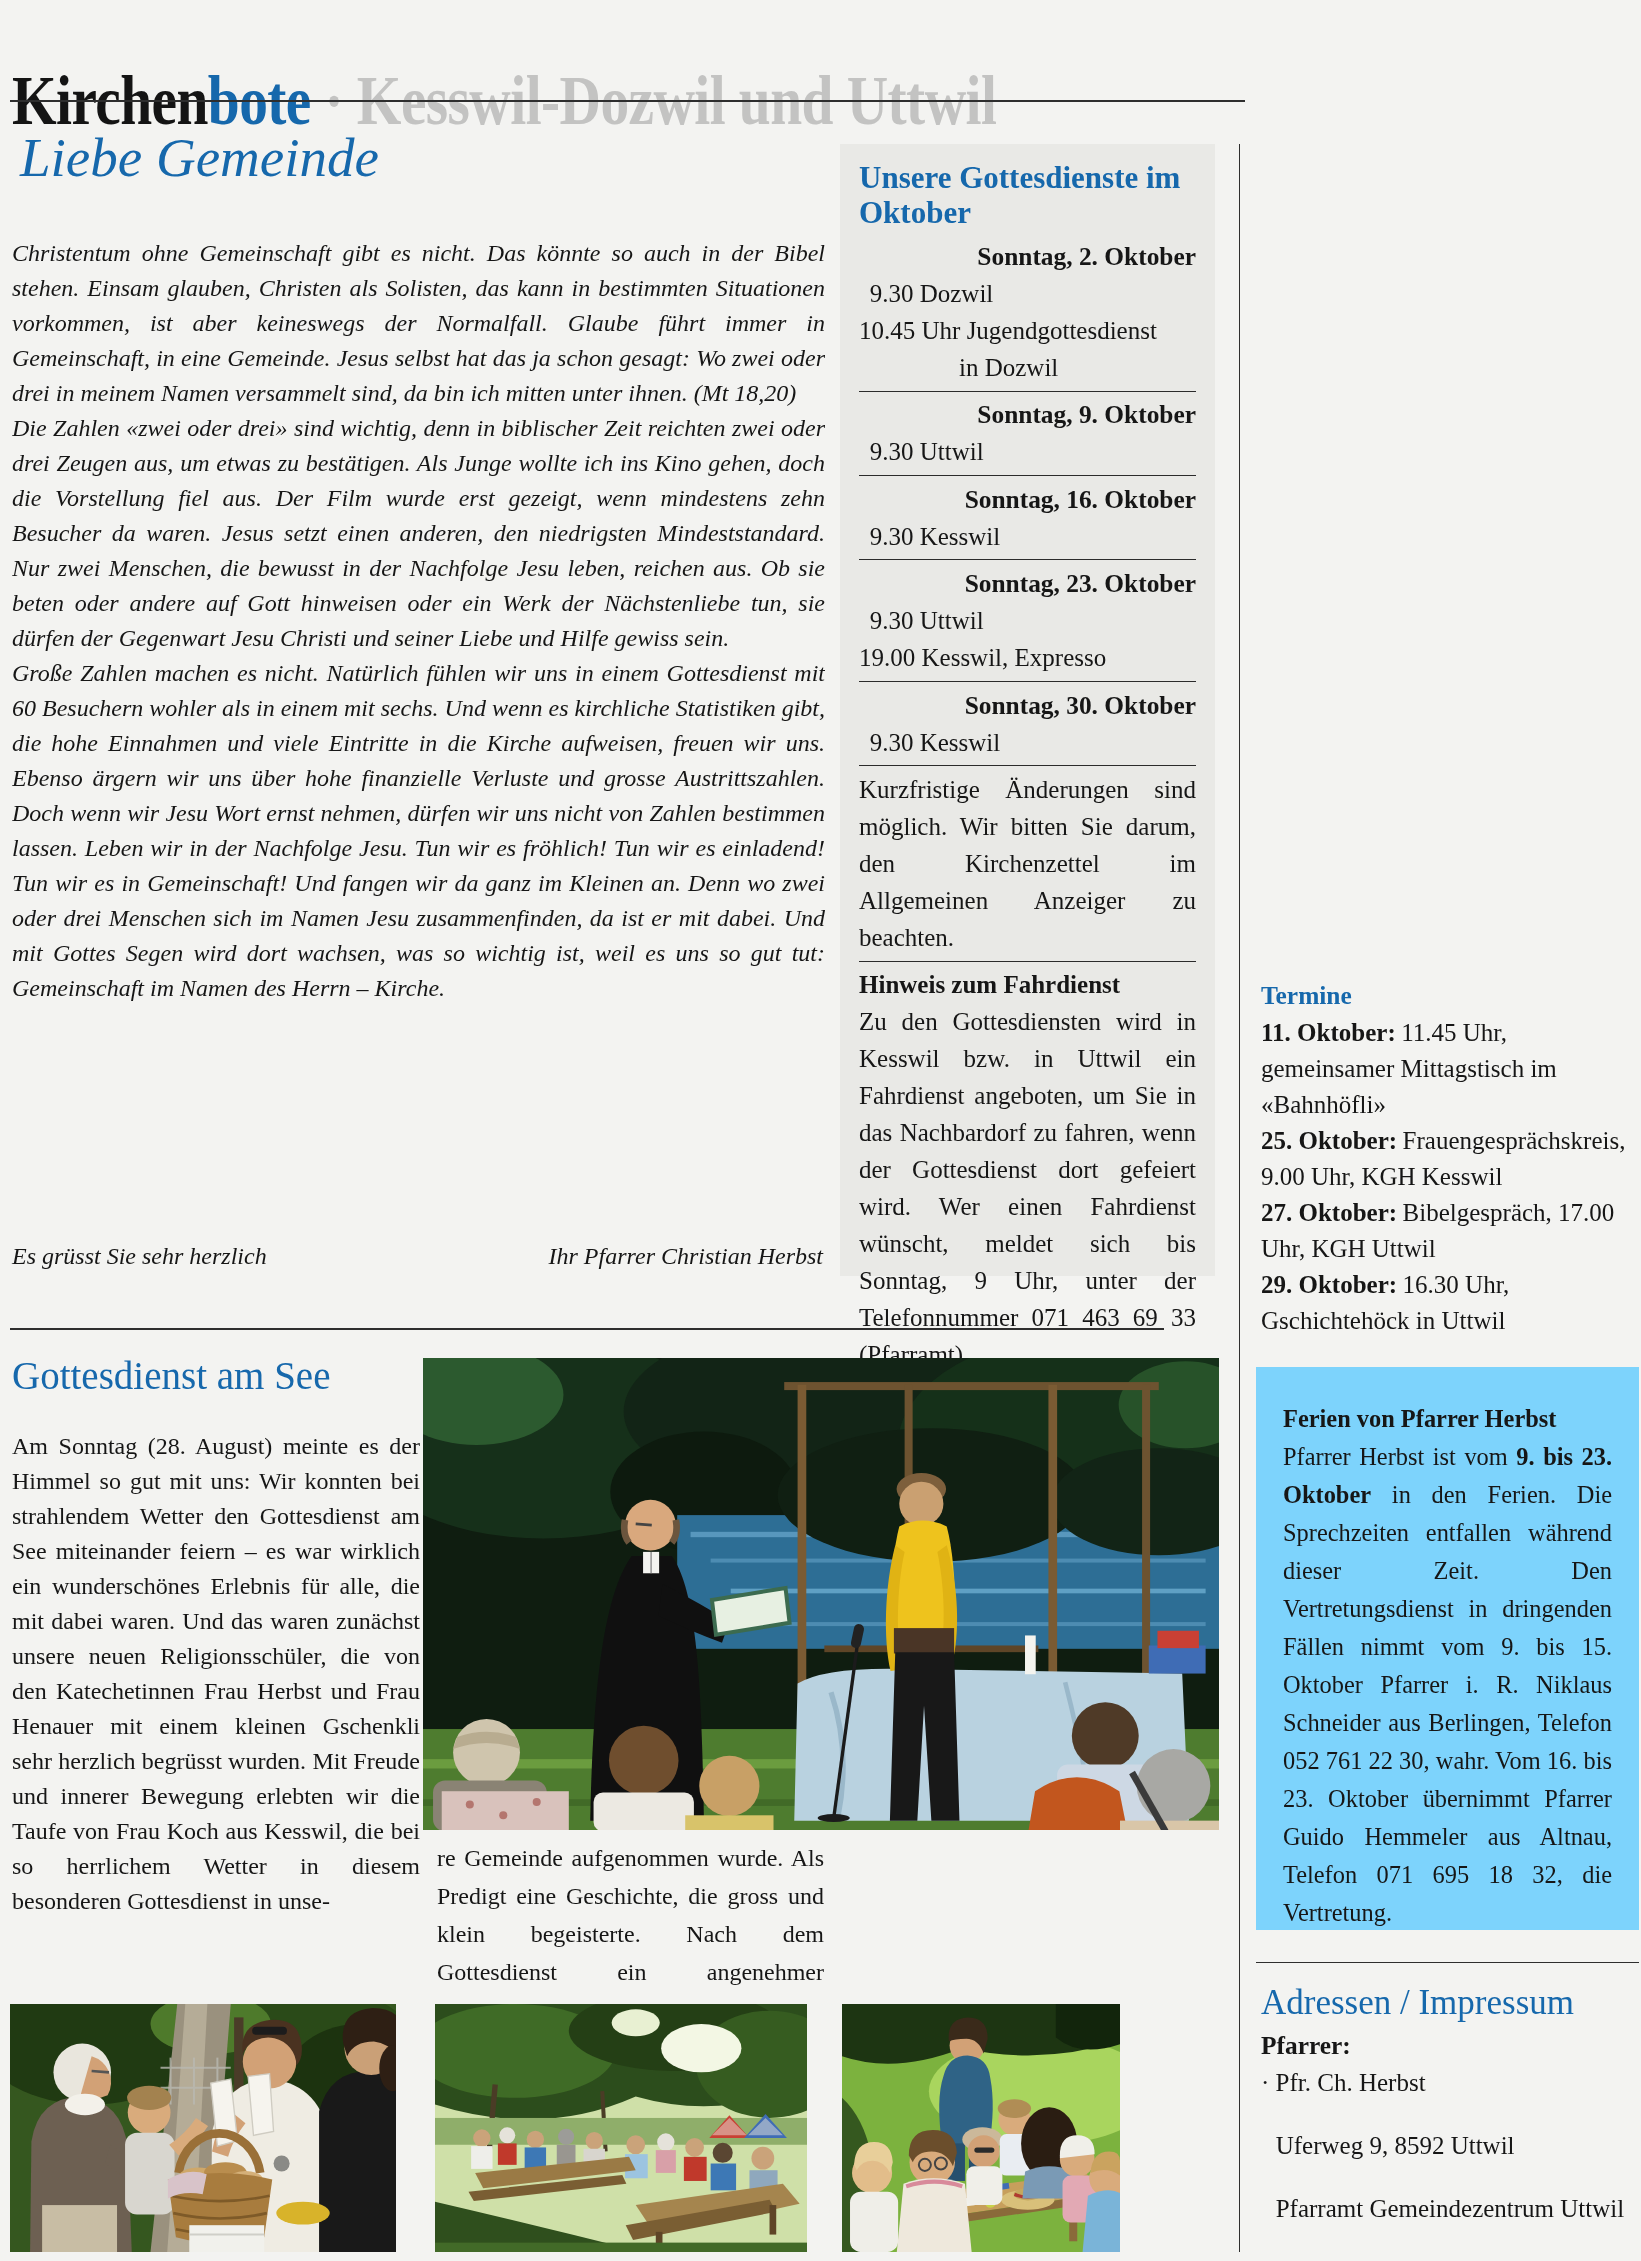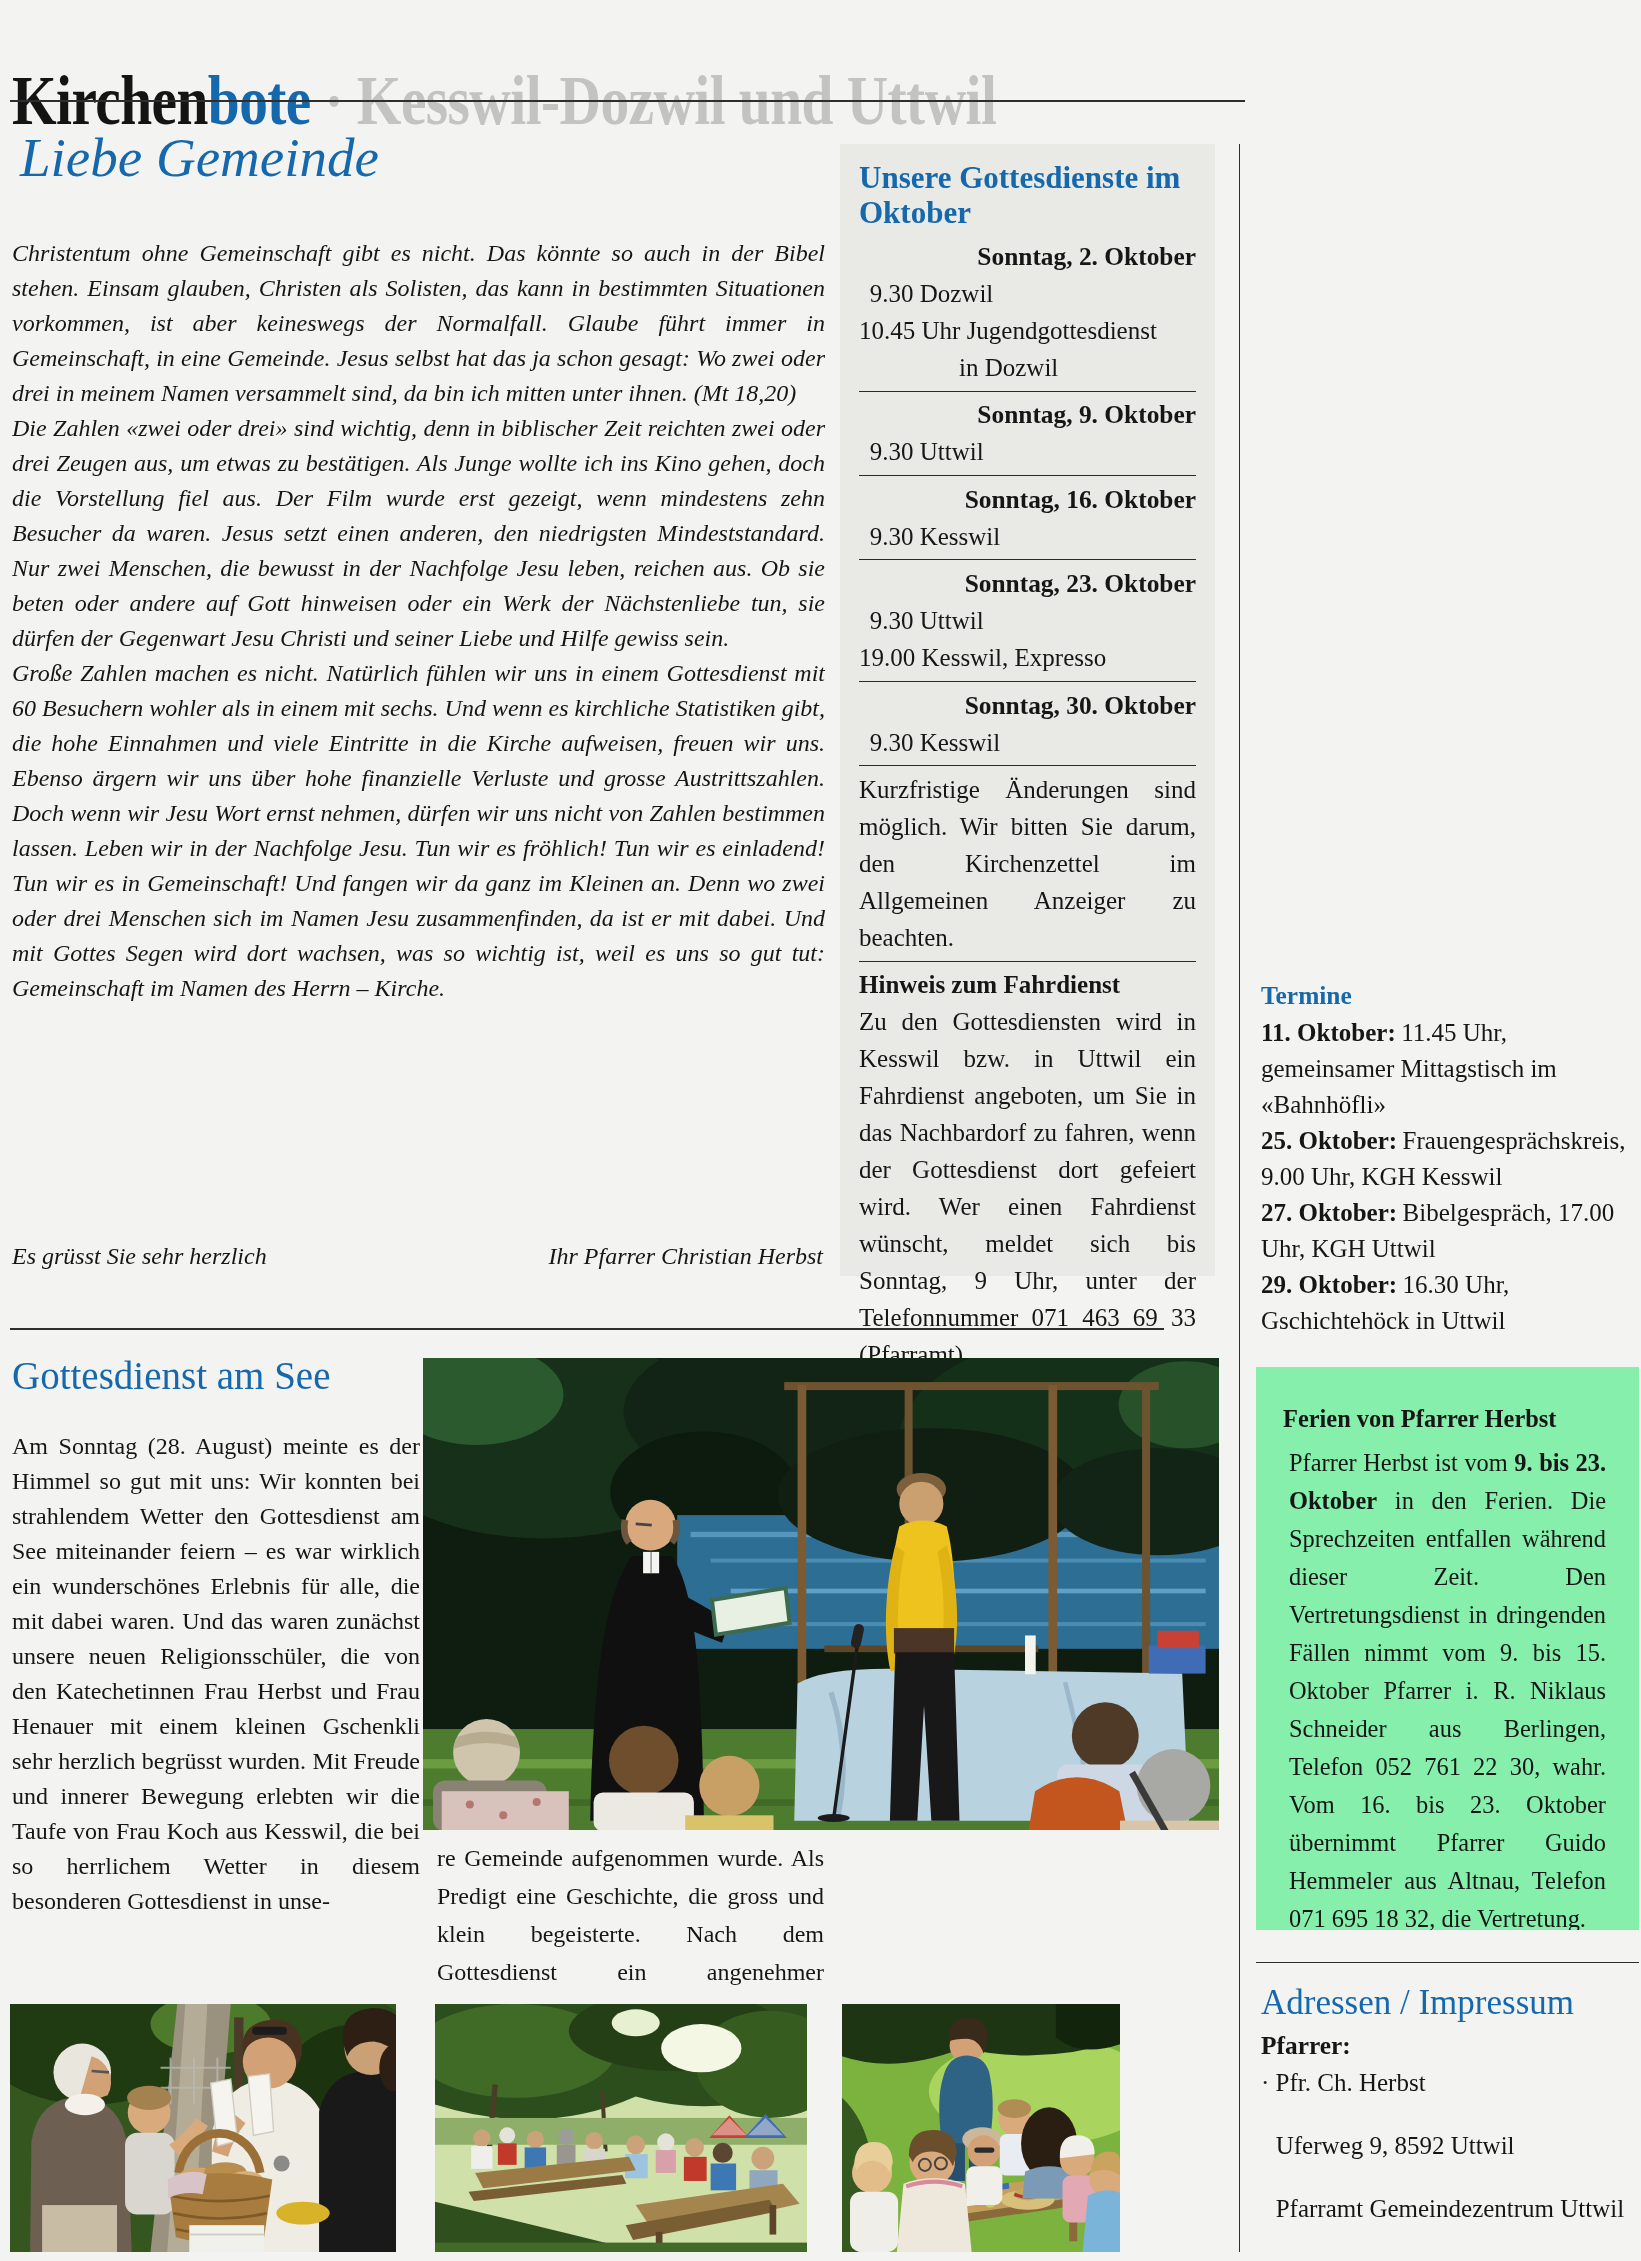--- a/index.html
+++ b/index.html
@@ -70,25 +70,25 @@
     font-size:25px;line-height:36px;
   }
   .termine-title{margin:0;color:#1668ac;font-size:25.4px;font-weight:bold;line-height:39px;}
   .ter-item{margin:0;}
   .b{font-weight:bold;}
   .ter-item .b{margin-right:.22em;}
 
   
   .ferien-box{
     position:absolute;left:1256px;top:1367px;width:383px;height:563px;
-    background:#86efac;box-sizing:border-box;padding:33px 27px 0 27px;
+    background:#7dd3fc;box-sizing:border-box;padding:33px 27px 0 27px;
     font-size:24.4px;line-height:38px;overflow:hidden;
   }
   .ferien-title{margin:0;font-weight:bold;}
-  .ferien-text{margin:6px;text-align:justify;hyphens:auto;}
+  .ferien-text{margin:0;text-align:justify;hyphens:auto;}
 
   
   .impressum{position:absolute;left:1261px;top:1982px;width:379px;font-size:25px;line-height:37px;}
   .impressum-title{margin:0 0 4px 0;color:#1668ac;font-weight:normal;font-size:35px;line-height:41px;}
   .imp-sub{font-weight:bold;font-size:25.4px;}
   .imp-line.ind{padding-left:14.7px;margin-top:26px;}
 
   
   .see-title{
     position:absolute;left:12px;top:1353px;margin:0;

